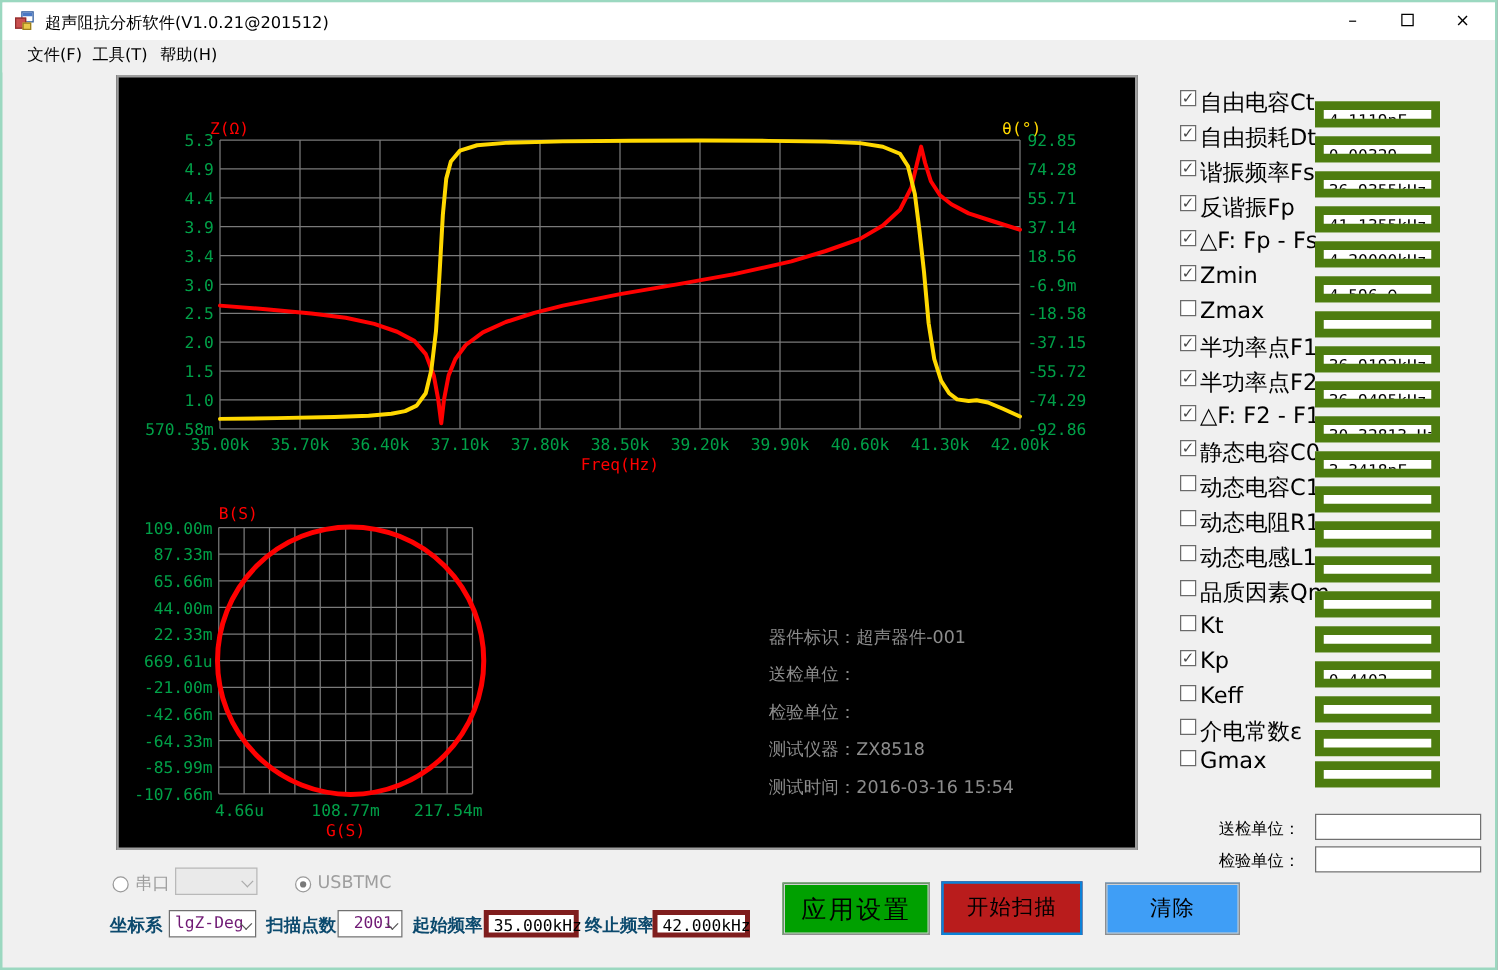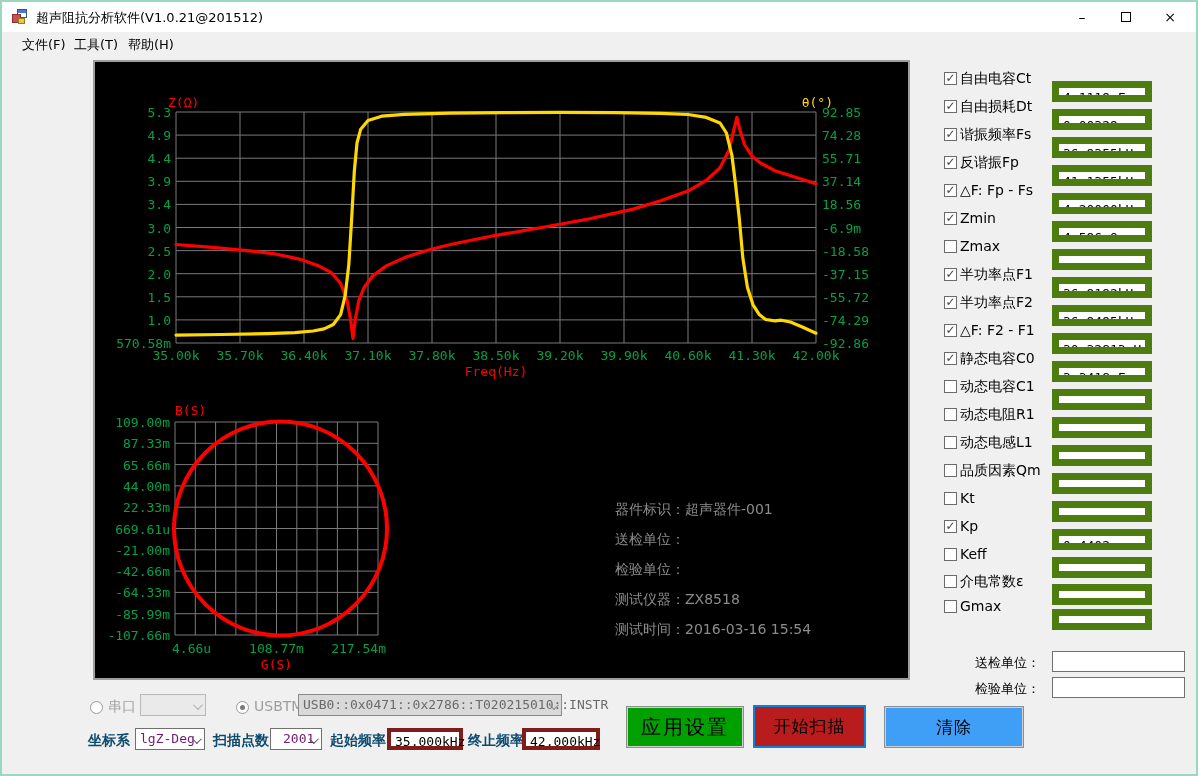--- a/index.html
+++ b/index.html
@@ -24,21 +24,21 @@
   #menubar { position:absolute; left:2px; top:32px; right:2px; height:26px; background:#f0f0f0; }
   .menu-item { position:absolute; top:0; height:26px; line-height:26px; font-size:13px; color:#000; padding:0 6px; }
   #menu-file { left:14px; } #menu-tools { left:66px; } #menu-help { left:120px; }
   
   #chart-panel { position:absolute; left:93px; top:60px; width:817px; height:620px; background:#000; border:2px solid #9e9e9e; }
   #chart-svg { display:block; }
   
   #results-panel { position:absolute; left:930px; top:60px; width:262px; height:650px; }
   .res-row { position:absolute; left:14px; width:246px; height:24px; }
   .cbx { position:absolute; left:0; top:3px; width:13px; height:13px; background:#fff; border:1px solid #6b6b6b; font-size:12px; line-height:11px; text-align:center; color:#444; }
-  .res-label { position:absolute; left:16px; top:1px; font-size:14px; color:#000; white-space:nowrap; }
+  .res-label { position:absolute; left:16px; top:1px; font-size:18px; color:#000; white-space:nowrap; }
   .res-field { position:absolute; left:108px; top:12px; width:100px; height:21px; background:#fff; border:7px solid #4d7c0f;
                font-family:"DejaVu Sans Mono", monospace; font-size:13px; line-height:19px; padding-left:4px; color:#000; white-space:nowrap; overflow:hidden; }
   .id-row { position:absolute; width:262px; height:24px; }
   .id-label { position:absolute; right:152px; top:3px; font-size:13px; color:#000; white-space:nowrap; }
   .id-field { position:absolute; left:122px; top:0; height:21px; background:#fff; border:1px solid #707070;
               font-family:"DejaVu Sans Mono", monospace; font-size:13px; line-height:19px; padding-left:4px; color:#000; }
   
   .radio { position:absolute; width:13px; height:13px; border:1px solid #9a9a9a; border-radius:50%; background:#fff; }
   .radio.on::after { content:""; position:absolute; left:3px; top:3px; width:5px; height:5px; border-radius:50%; background:#7a7a7a; }
   .gray-label { position:absolute; font-size:14px; color:#9e9e9e; white-space:nowrap; }
@@ -49,21 +49,21 @@
   .combo.disabled1 { background:#eaeaea; border-color:#b9b9b9; }
   .combo.disabled1 .chev { border-color:#aaa; }
   .combo.disabled2 { background:#d9d9d9; border-color:#8a8a8a; color:#6a6a6a; }
   .combo.disabled2 .chev { border-color:#888; }
   .textbox { position:absolute; height:22px; border:4px solid #7f1d1d; background:#fff;
              font-family:"DejaVu Sans Mono", monospace; font-size:13px; line-height:20px; padding-left:4px; color:#000; }
   
   .action-btn { position:absolute; text-align:center; color:#000; cursor:default; }
   #btn-apply { left:626px; top:706px; width:118px; height:42px; border:1px solid #8e8e8e; box-shadow:inset 0 0 0 1px #cfcfcf; font-size:20px; line-height:40px; letter-spacing:2px; }
   #btn-start { left:753px; top:705px; width:113px; height:43px; border-width:2px; border-style:solid; font-size:17px; line-height:39px; letter-spacing:1px; }
-  #btn-clear { left:884px; top:706px; width:140px; height:42px; border:1px solid #8e8e8e; box-shadow:inset 0 0 0 1px #cfcfcf; font-size:17px; line-height:40px; letter-spacing:1px; }
+  #btn-clear { left:884px; top:706px; width:108px; height:42px; border:1px solid #8e8e8e; box-shadow:inset 0 0 0 1px #cfcfcf; font-size:17px; line-height:40px; letter-spacing:1px; }
 </style>
 </head>
 <body>
 
 <div id="window">
 
   <div id="titlebar">
     <span id="app-icon">
         <span class="sq1">
           <b></b>
@@ -309,21 +309,20 @@
     </div>
   </div>
 
   <span class="radio" id="radio-serial" style="left:90px; top:701px;"></span>
   <span class="gray-label" style="left:108px; top:698px;">串口</span>
   <div class="combo disabled1" style="left:140px; top:694px; width:66px;">
       <span class="chev"></span>
     </div>
   <span class="radio on" id="radio-usbtmc" style="left:236px; top:701px;"></span>
   <span class="gray-label" style="left:254px; top:698px;">USBTMC</span>
-  <div class="combo disabled2" style="left:298px; top:694px; width:264px;">USB0::0x0471::0x2786::T020215010::INSTR<span class="chev"></span></div>
 
   <span class="blk-label" style="left:88px; top:732px;">坐标系</span>
   <div class="combo" style="left:135px; top:728px; width:70px;">lgZ-Deg<span class="chev"></span></div>
   <span class="blk-label" style="left:213px; top:732px;">扫描点数</span>
   <div class="combo" style="left:270px; top:728px; width:52px;padding-left:12px;">2001<span class="chev"></span></div>
   <span class="blk-label" style="left:330px; top:732px;">起始频率</span>
   <div class="textbox" style="left:387px; top:728px; width:76px;">35.000kHz</div>
   <span class="blk-label" style="left:468px; top:732px;">终止频率</span>
   <div class="textbox" style="left:522px; top:728px; width:78px;">42.000kHz</div>
 

